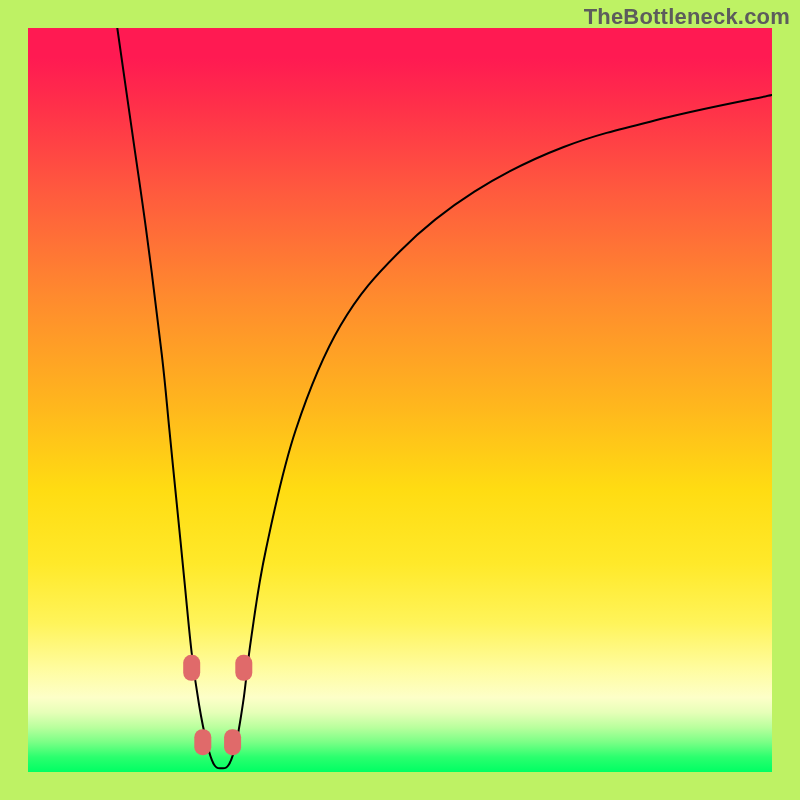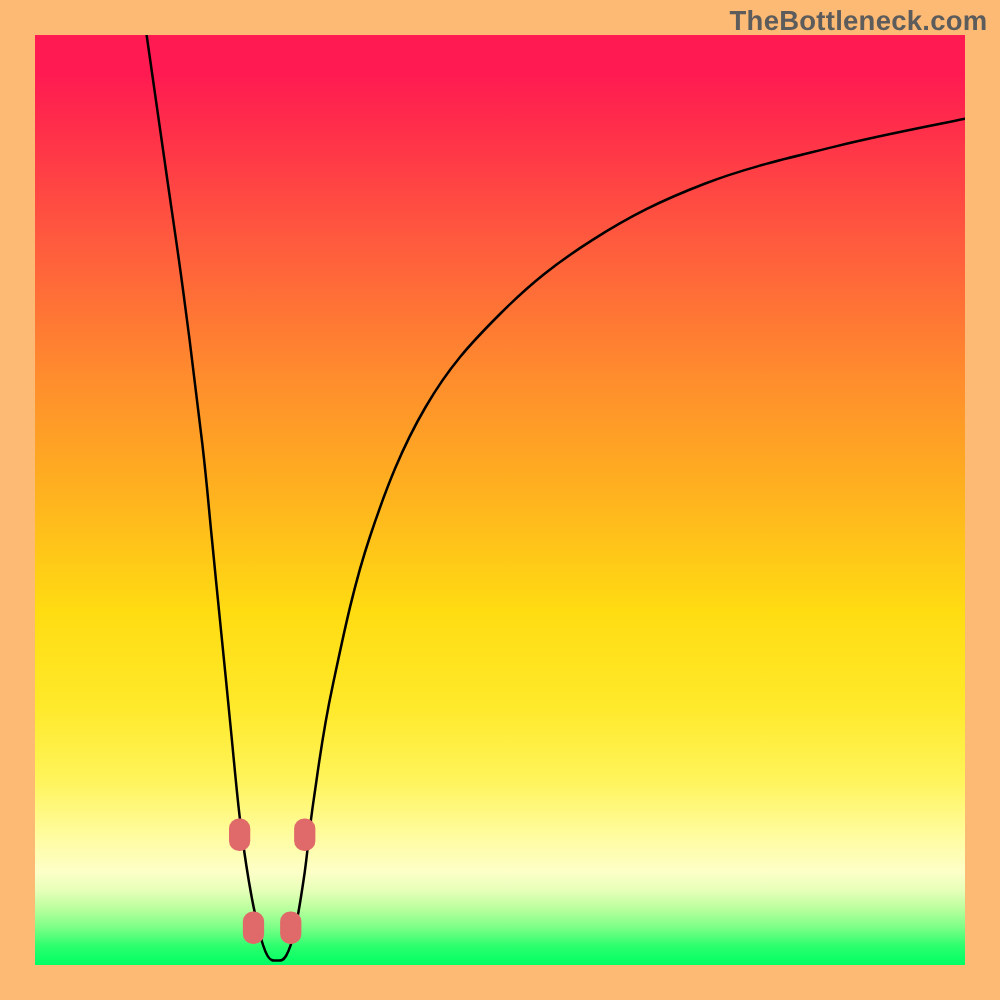--- a/index.html
+++ b/index.html
@@ -8,21 +8,21 @@
     width: 800px;
     height: 800px;
     background: #000;
     font-family: Arial, Helvetica, sans-serif;
     overflow: hidden;
   }
   .frame {
     position: relative;
     width: 800px;
     height: 800px;
-    background: #fdba74;
+    background: #bef264;
     text-align: center;
   }
   .plot {
     position: absolute;
     left: 28px;
     top: 28px;
     width: 744px;
     height: 744px;
     overflow: hidden;
   }

